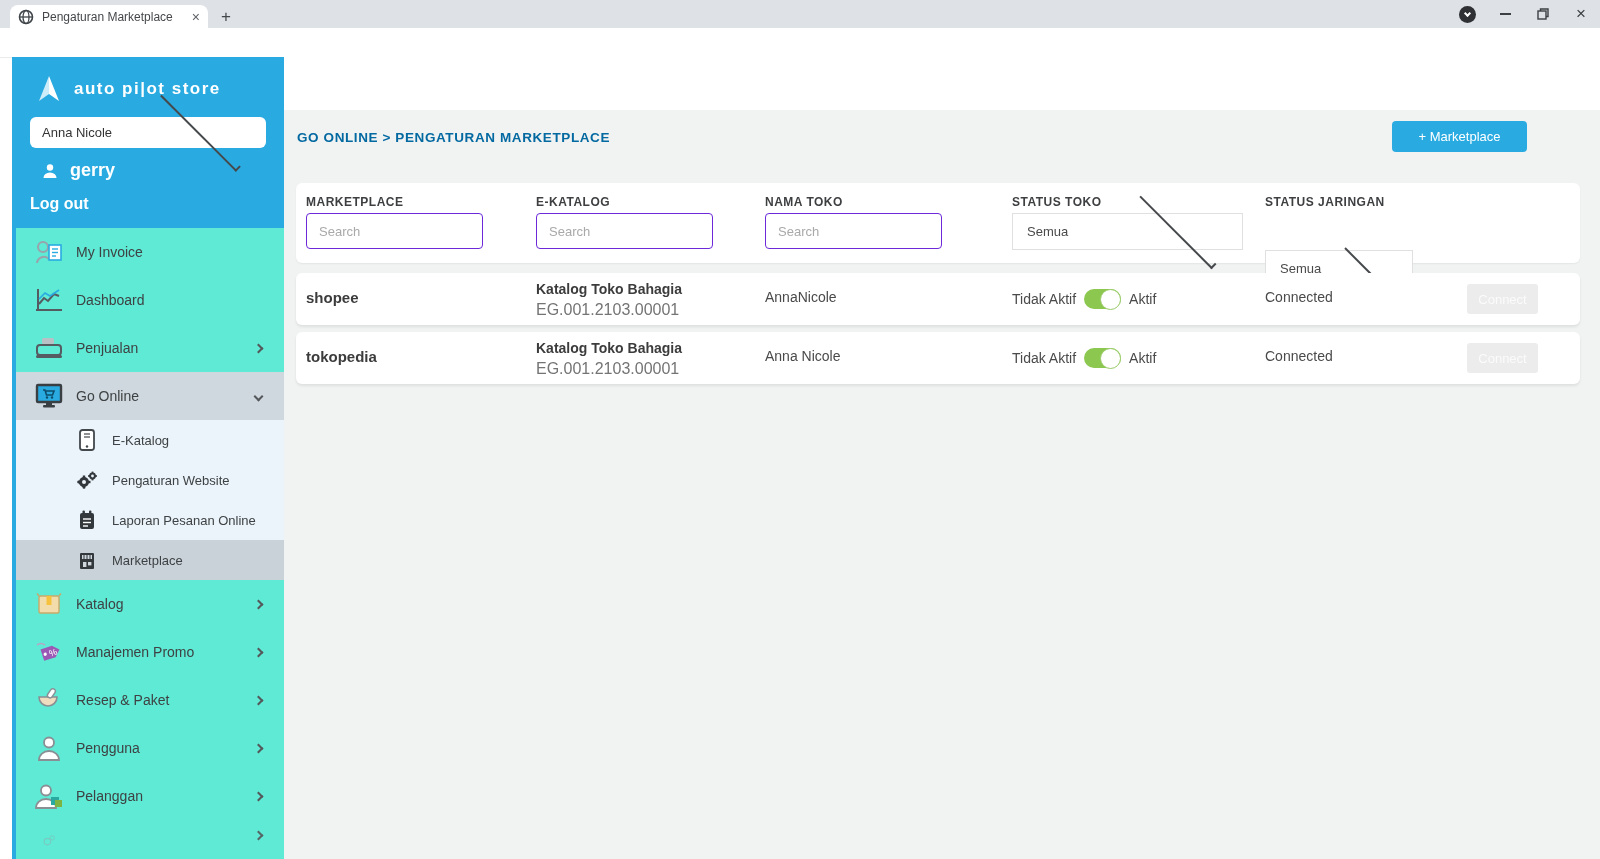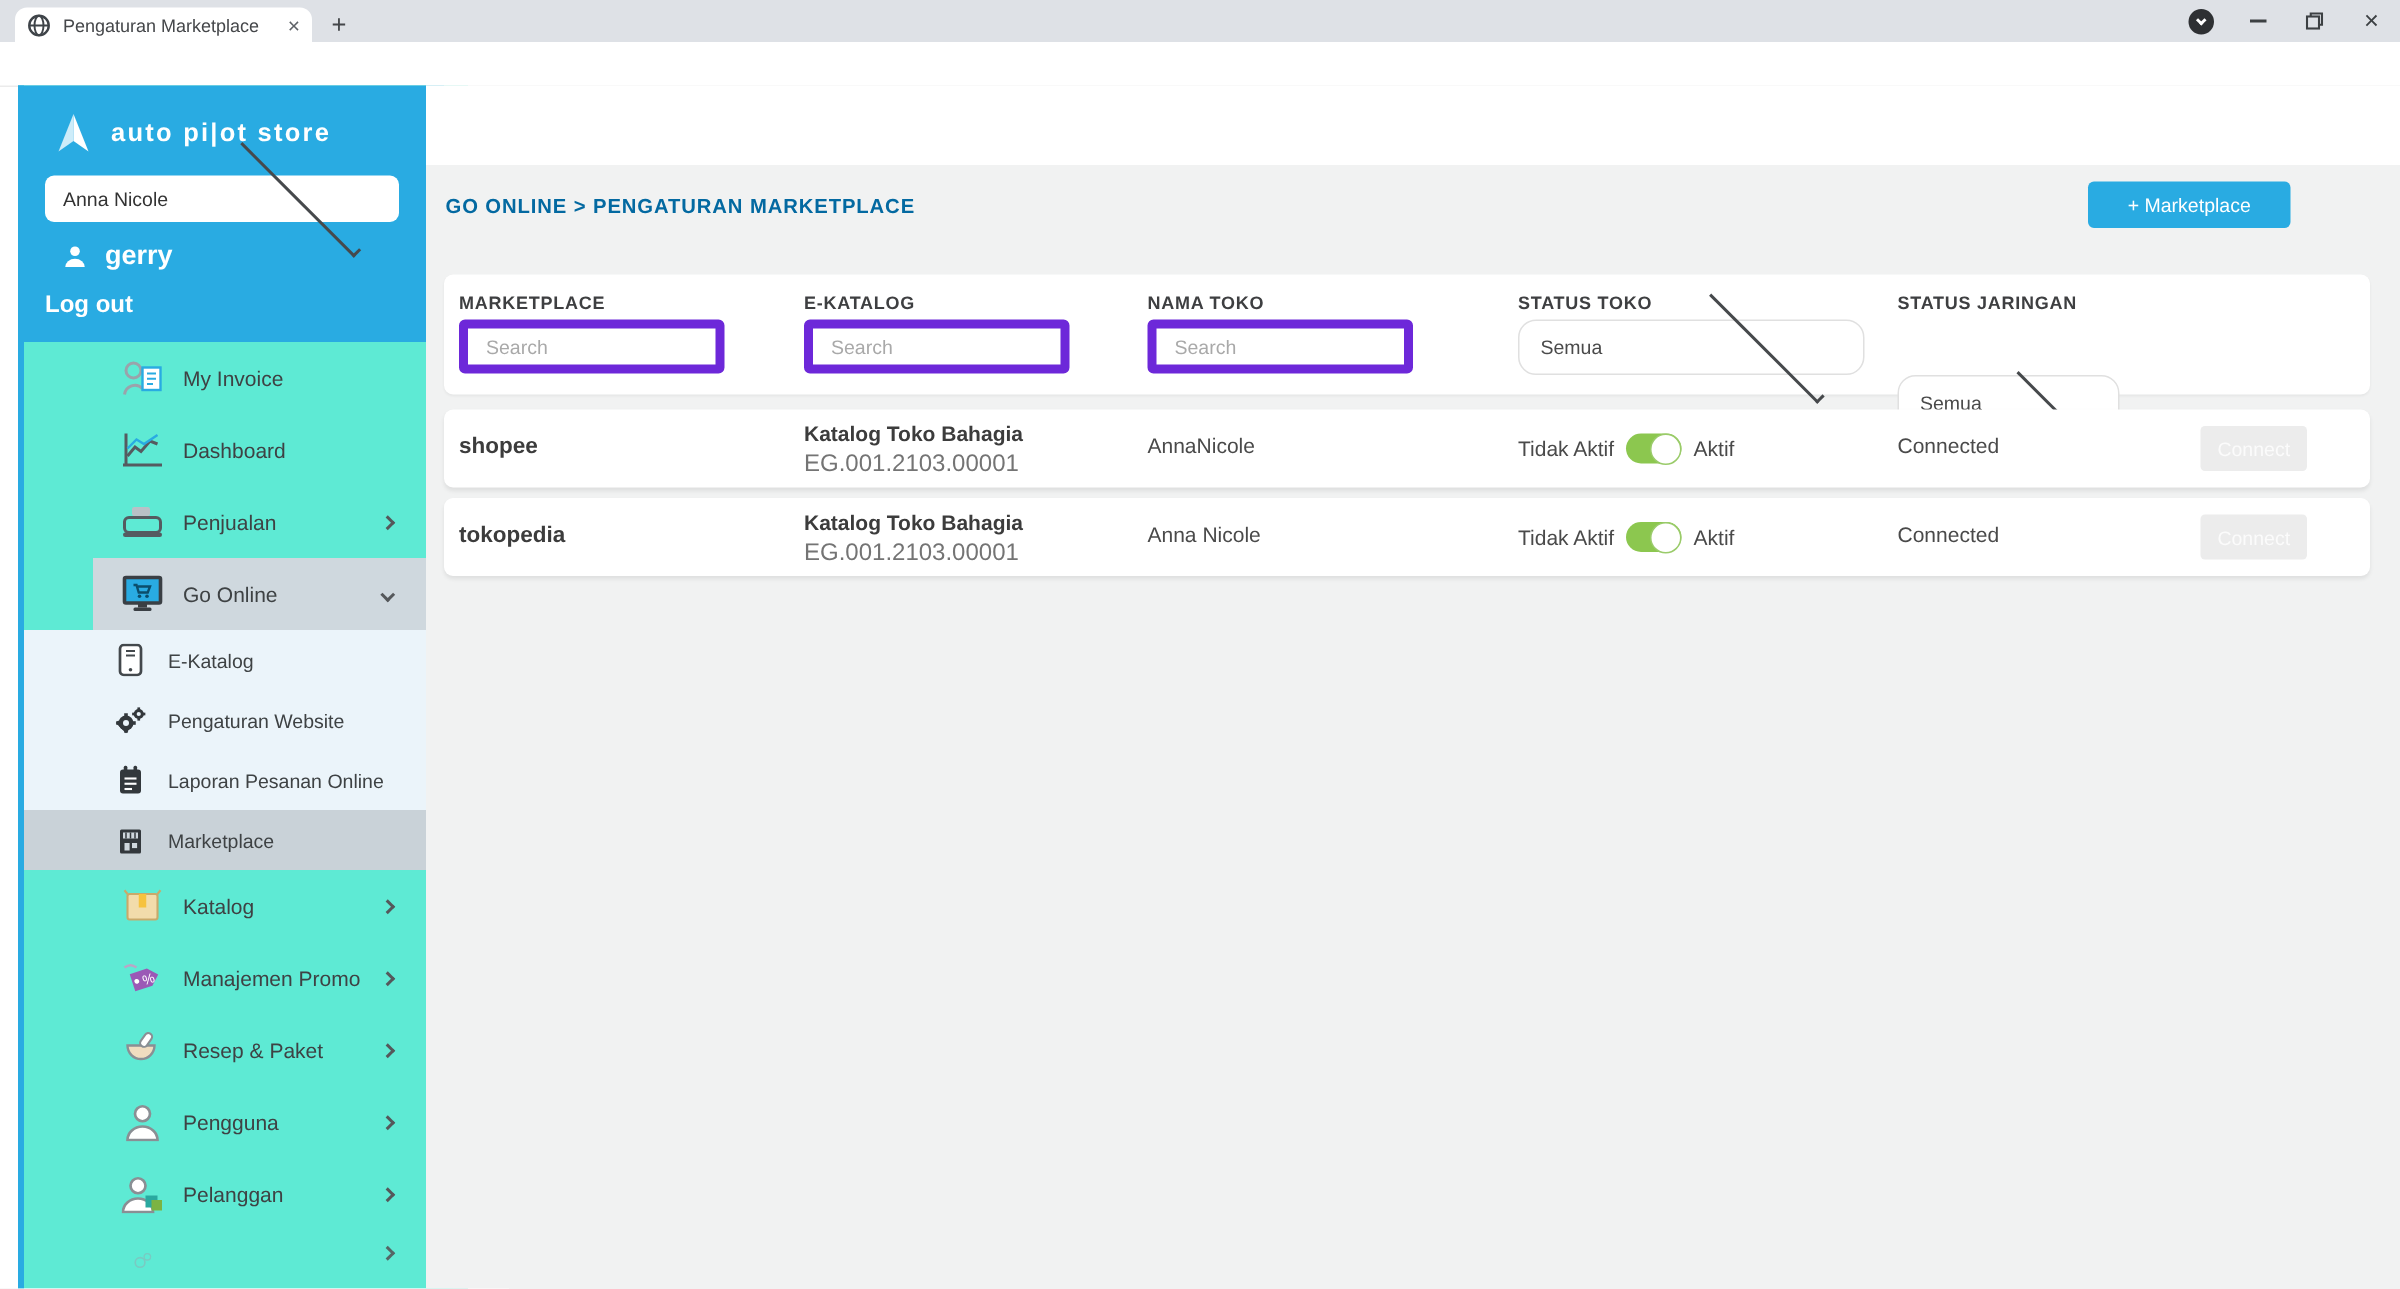--- a/index.html
+++ b/index.html
@@ -41,21 +41,21 @@
   .acct-select{position:absolute;left:18px;top:60px;width:236px;height:31px;background:#fff;border-radius:6px;display:flex;align-items:center;padding:0 12px;}
   .acct-select span{font-size:13px;color:#333;flex:1;}
   .user-row{position:absolute;left:30px;top:103px;display:flex;align-items:center;}
   .user-name{color:#fff;font-size:18px;font-weight:bold;margin-left:12px;}
   .logout{position:absolute;left:18px;top:138px;color:#fff;font-size:16px;font-weight:bold;}
 
   .sb-scroll{position:absolute;right:0;top:171px;width:10px;height:631px;background:#ececec;}
   .sb-thumb{position:absolute;right:0;top:0;width:10px;height:498px;background:#29abe2;}
 
   .sb-menu{position:absolute;left:0;top:171px;width:270px;}
-  .mi{height:48px;display:flex;align-items:center;padding-left:18px;position:relative;margin-left:46px;}
+  .mi{height:48px;display:flex;align-items:center;padding-left:18px;position:relative;}
   .mi-sub{height:40px;display:flex;align-items:center;padding-left:60px;position:relative;background:#ebf4fa;}
   .mi.sel{background:#cfd8de;}
   .mi-sub.sel{background:#c9d2d8;}
   .ml{font-size:14px;color:#3e4244;margin-left:12px;}
   .mi-sub .ml{font-size:13px;margin-left:14px;}
   .chev{position:absolute;right:24px;width:7px;height:7px;border-right:2px solid #55585b;border-bottom:2px solid #55585b;}
   .chev.r{transform:rotate(-45deg);}
   .chev.d{transform:rotate(45deg);}
   .ic{width:30px;height:28px;display:flex;align-items:center;justify-content:center;}
   .ic-sub{width:22px;height:22px;display:flex;align-items:center;justify-content:center;}
@@ -64,23 +64,23 @@
   
   .content{position:absolute;left:284px;top:0;width:1316px;height:802px;background:#f1f2f2;}
   .topband{position:absolute;left:0;top:0;width:1316px;height:53px;background:#fff;}
   .breadcrumb{position:absolute;left:13px;top:73px;font-size:13.5px;font-weight:bold;color:#0369a1;letter-spacing:.6px;}
   .add-btn{position:absolute;left:1108px;top:64px;width:135px;height:31px;background:#29abe2;border:none;border-radius:4px;color:#fff;font-size:13px;font-family:"Liberation Sans",sans-serif;}
 
   .panel{position:absolute;left:12px;top:126px;width:1284px;height:80px;background:#fff;border-radius:6px;box-shadow:0 1px 2px rgba(0,0,0,.06);}
   .colh{position:absolute;top:12px;font-size:12px;font-weight:bold;color:#3e3f41;letter-spacing:.5px;}
   .cf{position:absolute;top:30px;height:37px;}
   .c1{left:10px;}  .c2{left:240px;} .c3{left:469px;} .c4{left:716px;} .c5{left:969px;}
-  .sinput{width:177px;height:36px;border:6px solid #6d28d9;border-radius:4px;padding:0 12px;font-size:13px;font-family:"Liberation Sans",sans-serif;color:#6d28d9;background:#fff;outline:none;}
+  .sinput{width:177px;height:36px;border:1px solid #6d28d9;border-radius:4px;padding:0 12px;font-size:13px;font-family:"Liberation Sans",sans-serif;color:#6d28d9;background:#fff;outline:none;}
   .sinput::placeholder{color:#a9a9a9;}
-  .fselect{border:1px solid #e0e0e0;border-radius:12px;background:#fff;display:flex;align-items:center;padding:0 14px;position:relative;}
+  .fselect{border:1px solid #e0e0e0;border-radius:0;background:#fff;display:flex;align-items:center;padding:0 14px;position:relative;}
   .fselect span{font-size:13px;color:#4a4a4a;flex:1;}
   .fsel-chev{width:7px;height:7px;border-right:2px solid #46494c;border-bottom:2px solid #46494c;transform:rotate(45deg);margin-top:-3px;}
   .w230{width:231px;} .w148{width:148px;}
 
   .rowcard{position:absolute;left:12px;width:1284px;height:52px;background:#fff;border-radius:6px;box-shadow:0 2px 3px rgba(0,0,0,.08);}
   .r1{top:216px;} .r2{top:275px;}
   .cell{position:absolute;font-size:14px;color:#4a4a4a;}
   .mkt{top:16px;font-weight:bold;font-size:15px;color:#3c3c3c;}
   .ektitle{top:8px;font-weight:bold;font-size:14px;color:#3c3c3c;}
   .ekcode{top:28px;font-size:16px;color:#747474;}

